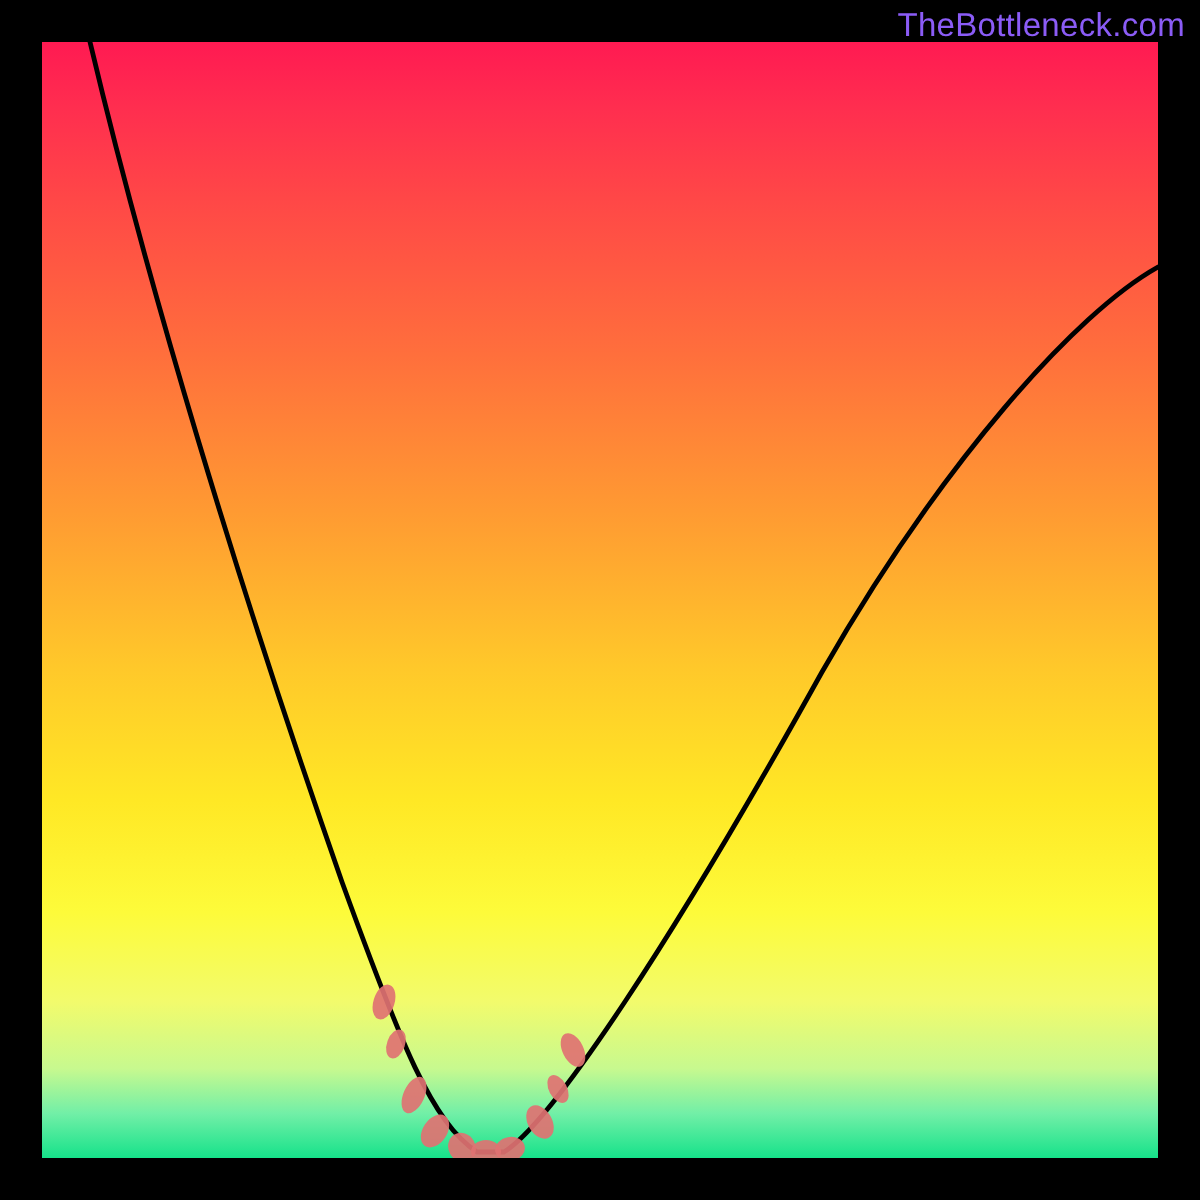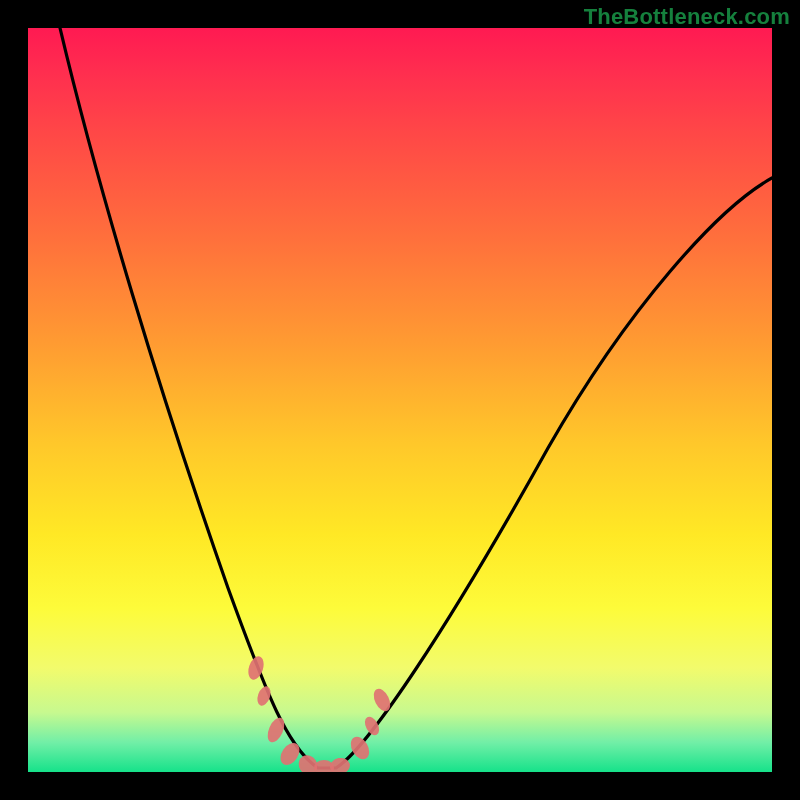--- a/index.html
+++ b/index.html
@@ -37,22 +37,22 @@
       #f2fb6c 86%,
       #c7f98f 92%,
       #72efa7 96%,
       #16e28a 100%);
   }
   .watermark {
     position: absolute;
     top: 4px;
     right: 10px;
     font-size: 22px;
-    font-weight: 700;
-    color: #15803d;
+    font-weight: 400;
+    color: #8b5cf6;
     letter-spacing: 0.2px;
     user-select: none;
   }
   svg.curve {
     position: absolute;
     left: 0;
     top: 0;
     width: 744px;
     height: 744px;
   }

